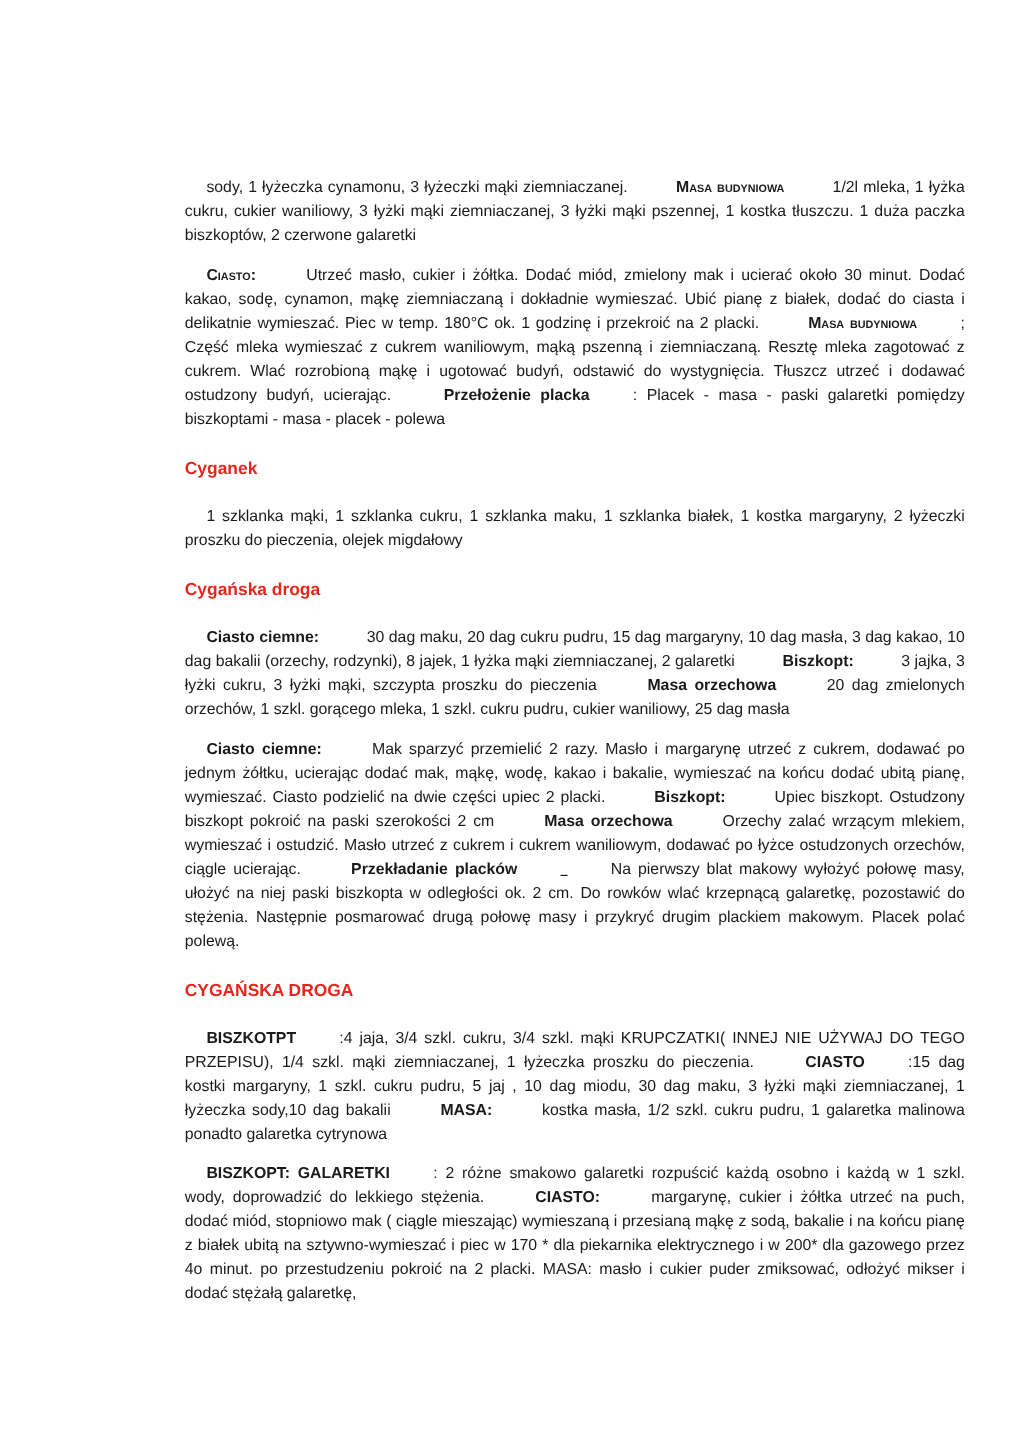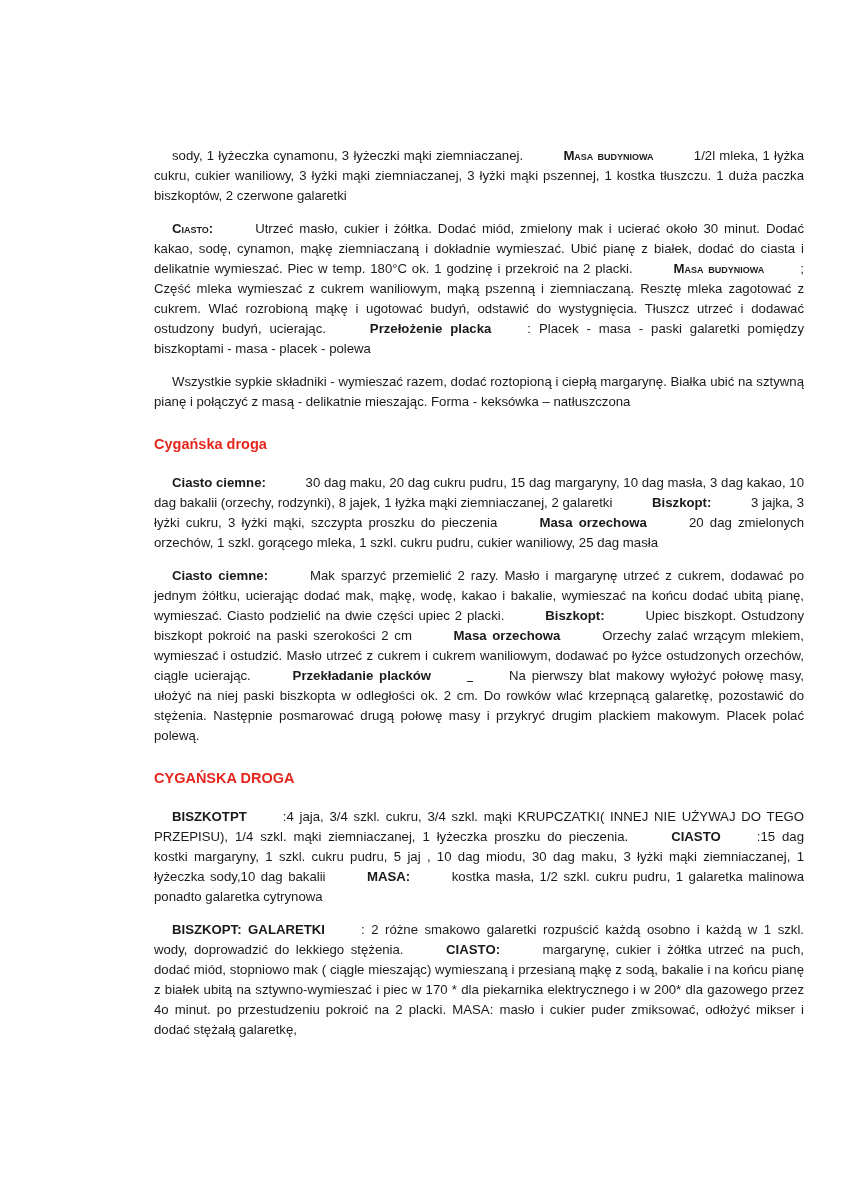--- a/index.html
+++ b/index.html
@@ -56,21 +56,22 @@
     letter-spacing: 1px;
   }
 </style>
 </head>
 <body>
 
 <div class="page" style="--text-color: #1a1a1a; --heading-color: #e5261d; --watermark-color: #c6c6c6; background: rgb(255, 255, 255);">
   <div class="content">
       <p class="para"><span>sody, 1 łyżeczka cynamonu, 3 łyżeczki mąki ziemniaczanej. </span><span class="b sc">Masa budyniowa</span><span> 1/2l mleka, 1 łyżka cukru, cukier waniliowy, 3 łyżki mąki ziemniaczanej, 3 łyżki mąki pszennej, 1 kostka tłuszczu. 1 duża paczka biszkoptów, 2 czerwone galaretki</span></p>
       <p class="para"><span class="b sc">Ciasto:</span><span> Utrzeć masło, cukier i żółtka. Dodać miód, zmielony mak i ucierać około 30 minut. Dodać kakao, sodę, cynamon, mąkę ziemniaczaną i dokładnie wymieszać. Ubić pianę z białek, dodać do ciasta i delikatnie wymieszać. Piec w temp. 180°C ok. 1 godzinę i przekroić na 2 placki. </span><span class="b sc">Masa budyniowa</span><span>; Część mleka wymieszać z cukrem waniliowym, mąką pszenną i ziemniaczaną. Resztę mleka zagotować z cukrem. Wlać rozrobioną mąkę i ugotować budyń, odstawić do wystygnięcia. Tłuszcz utrzeć i dodawać ostudzony budyń, ucierając. </span><span class="b">Przełożenie placka</span><span>: Placek - masa - paski galaretki pomiędzy biszkoptami - masa - placek - polewa</span></p>
-      <p class="para"><span>Wszystkie sypkie składniki - wymieszać razem, dodać roztopioną i ciepłą margarynę. Białka ubić na sztywną pianę i połączyć z masą - delikatnie mieszając. Forma - keksówka – natłuszczona</span></p>
+      <h2 class="heading">Cyganek</h2>
+      <p class="para"><span>1 szklanka mąki, 1 szklanka cukru, 1 szklanka maku, 1 szklanka białek, 1 kostka margaryny, 2 łyżeczki proszku do pieczenia, olejek migdałowy</span></p>
       <h2 class="heading">Cygańska droga</h2>
       <p class="para"><span class="b">Ciasto ciemne:</span><span> 30 dag maku, 20 dag cukru pudru, 15 dag margaryny, 10 dag masła, 3 dag kakao, 10 dag bakalii (orzechy, rodzynki), 8 jajek, 1 łyżka mąki ziemniaczanej, 2 galaretki </span><span class="b">Biszkopt:</span><span> 3 jajka, 3 łyżki cukru, 3 łyżki mąki, szczypta proszku do pieczenia </span><span class="b">Masa orzechowa</span><span> 20 dag zmielonych orzechów, 1 szkl. gorącego mleka, 1 szkl. cukru pudru, cukier waniliowy, 25 dag masła</span></p>
       <p class="para"><span class="b">Ciasto ciemne:</span><span> Mak sparzyć przemielić 2 razy. Masło i margarynę utrzeć z cukrem, dodawać po jednym żółtku, ucierając dodać mak, mąkę, wodę, kakao i bakalie, wymieszać na końcu dodać ubitą pianę, wymieszać. Ciasto podzielić na dwie części upiec 2 placki. </span><span class="b">Biszkopt:</span><span> Upiec biszkopt. Ostudzony biszkopt pokroić na paski szerokości 2 cm </span><span class="b">Masa orzechowa</span><span> Orzechy zalać wrzącym mlekiem, wymieszać i ostudzić. Masło utrzeć z cukrem i cukrem waniliowym, dodawać po łyżce ostudzonych orzechów, ciągle ucierając. </span><span class="b">Przekładanie placków</span><span class="b u"> </span><span>Na pierwszy blat makowy wyłożyć połowę masy, ułożyć na niej paski biszkopta w odległości ok. 2 cm.  Do rowków wlać krzepnącą galaretkę, pozostawić do stężenia. Następnie posmarować drugą połowę masy i przykryć drugim plackiem makowym. Placek polać polewą.</span></p>
       <h2 class="heading">CYGAŃSKA DROGA</h2>
       <p class="para"><span class="b">BISZKOTPT</span><span>:4 jaja, 3/4 szkl. cukru, 3/4 szkl. mąki KRUPCZATKI( INNEJ NIE UŻYWAJ DO TEGO PRZEPISU), 1/4 szkl. mąki ziemniaczanej, 1 łyżeczka proszku do pieczenia. </span><span class="b">CIASTO</span><span>:15 dag kostki margaryny, 1 szkl. cukru pudru, 5 jaj , 10 dag miodu, 30 dag maku, 3 łyżki mąki ziemniaczanej, 1 łyżeczka sody,10 dag bakalii </span><span class="b">MASA:</span><span> kostka masła, 1/2 szkl. cukru pudru, 1 galaretka malinowa ponadto galaretka cytrynowa</span></p>
       <p class="para"><span class="b">BISZKOPT: GALARETKI</span><span>: 2 różne smakowo galaretki rozpuścić każdą osobno i każdą w 1 szkl. wody, doprowadzić do lekkiego stężenia. </span><span class="b">CIASTO:</span><span> margarynę, cukier i żółtka utrzeć na puch, dodać miód, stopniowo mak ( ciągle mieszając) wymieszaną i przesianą mąkę z sodą, bakalie i na końcu pianę z białek ubitą na sztywno-wymieszać i piec w 170 * dla piekarnika elektrycznego i w 200* dla gazowego przez 4o minut. po przestudzeniu pokroić na 2 placki. MASA: masło i cukier puder zmiksować, odłożyć mikser i dodać stężałą galaretkę,</span></p>
     </div>
 </div>
 
 </body></html>

